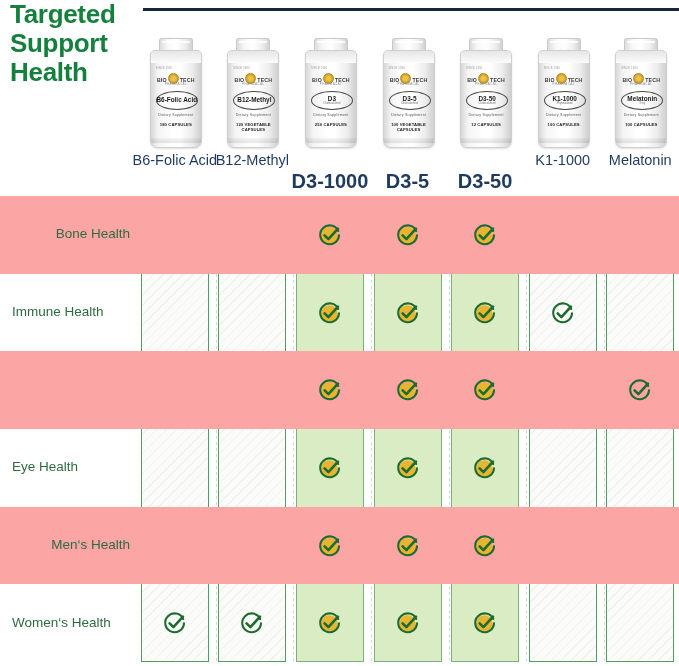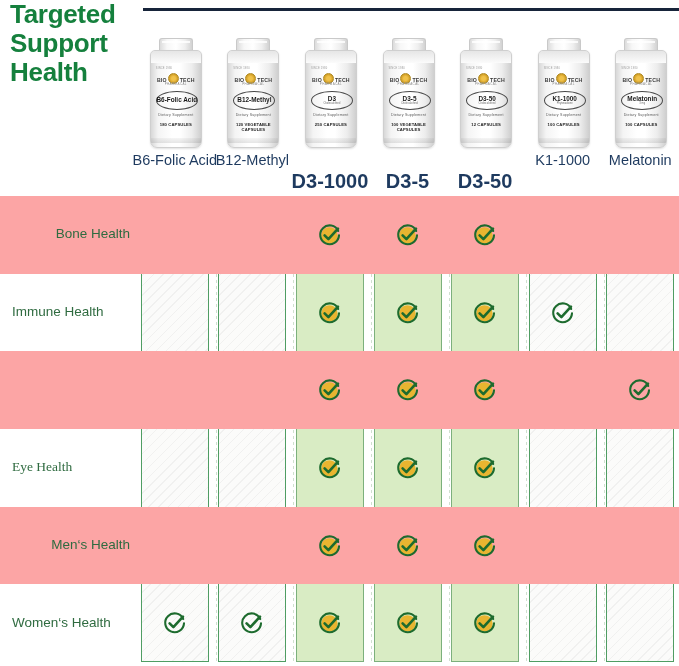--- a/index.html
+++ b/index.html
@@ -398,21 +398,21 @@
       <div class="row-cells">
         <div class="cell"></div>
         <div class="cell"></div>
         <div class="cell"></div>
         <div class="cell"></div>
         <div class="cell"></div>
         <div class="cell"></div>
         <div class="cell"></div>
       </div>
     </div>
-    <div class="row" style="top: 233px; height: 77.6667px; font-family: Liberation Serif, serif;">
+    <div class="row" style="top: 233px; height: 77.6667px;">
       <div class="row-label"><span>Eye Health</span></div>
       <div class="row-cells">
         <div class="cell"></div>
         <div class="cell"></div>
         <div class="cell"></div>
         <div class="cell"></div>
         <div class="cell"></div>
         <div class="cell"></div>
         <div class="cell"></div>
       </div>

